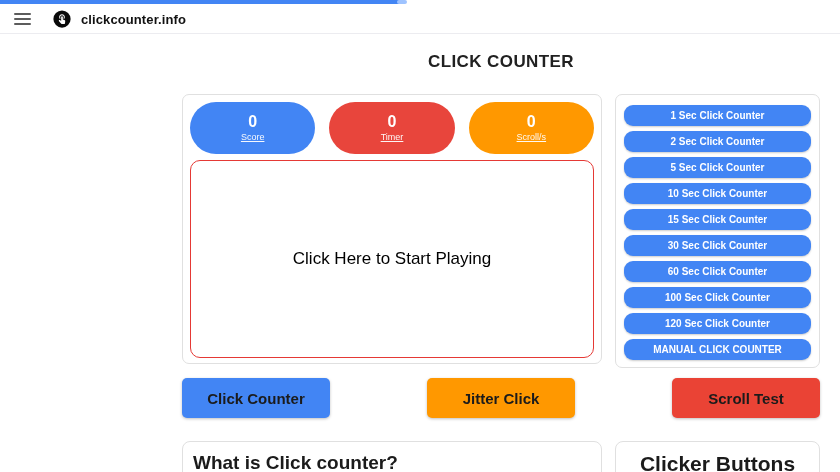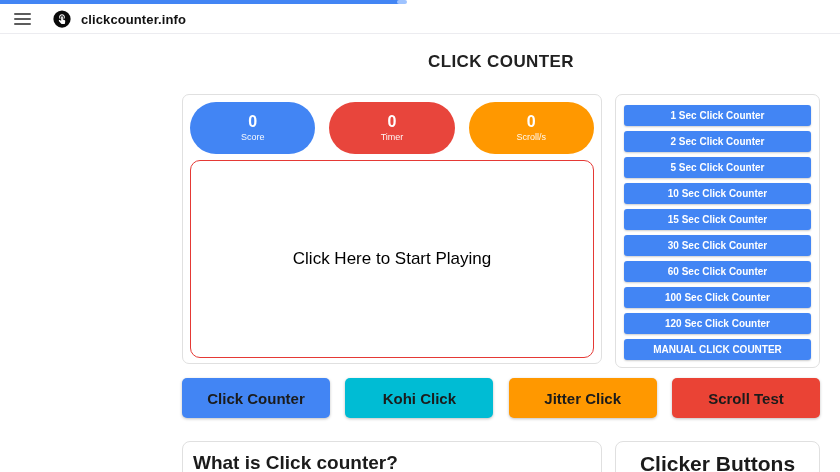--- a/index.html
+++ b/index.html
@@ -27,31 +27,31 @@
     letter-spacing: .4px; margin-bottom: 22px; }
 
   .row1 { display: flex; gap: 13px; align-items: flex-start; }
   .card { border: 1px solid #e0e0e0; border-radius: 7px; background: #fff; }
 
   .game-card { width: 420px; height: 270px; padding: 7px; }
   .stats { display: flex; gap: 14px; height: 52px; margin-bottom: 6px; }
   .pill { flex: 1; border-radius: 26px; color: #fff; display: flex; flex-direction: column;
     align-items: center; justify-content: center; line-height: 1.25; }
   .pill .v { font-size: 16px; font-weight: bold; }
-  .pill .l { font-size: 9px; opacity: .95; }
+  .pill .l { font-size: 9px; opacity: .95; text-decoration: underline; }
   .pill.blue { background: #4285f4; }
   .pill.red { background: #e8453c; }
   .pill.orange { background: #ff9800; }
 
   .click-area { height: 198px; border: 1px solid #e53935; border-radius: 10px; background: #fff;
     display: flex; align-items: center; justify-content: center; cursor: pointer; }
   .click-area span { font-size: 17px; color: #000000; }
 
   .timers-card { width: 205px; padding: 10px 8px 7px; display: flex; flex-direction: column; gap: 5px; }
-  .timer-btn { height: 21px; border: none; border-radius: 3px; background: #4285f4; color: #fff;
+  .timer-btn { height: 21px; border: none; border-radius: 9px; background: #4285f4; color: #fff;
     font-family: inherit; font-size: 10px; font-weight: bold; cursor: pointer;
     box-shadow: 0 1px 2px rgba(0,0,0,.2); }
 
   .row2 { display: flex; justify-content: space-between; margin-top: 10px; }
   .nav-btn { width: 148px; height: 40px; border: none; border-radius: 5px; font-family: inherit;
     font-size: 15px; font-weight: bold; color: #1b1b1b; cursor: pointer;
     box-shadow: 0 1px 3px rgba(0,0,0,.25); }
   .nav-btn.blue { background: #4285f4; }
   .nav-btn.cyan { background: #00bcd4; }
   .nav-btn.orange { background: #ff9800; }
@@ -119,21 +119,20 @@
       <button class="timer-btn">30 Sec Click Counter</button>
       <button class="timer-btn">60 Sec Click Counter</button>
       <button class="timer-btn">100 Sec Click Counter</button>
       <button class="timer-btn">120 Sec Click Counter</button>
       <button class="timer-btn">MANUAL CLICK COUNTER</button>
     </div>
   </div>
 
   <div class="row2">
     <button class="nav-btn blue">Click Counter</button>
-    <button class="nav-btn cyan">Kohi Click</button>
     <button class="nav-btn orange">Jitter Click</button>
     <button class="nav-btn red">Scroll Test</button>
   </div>
 
   <div class="row3">
     <section class="card about-card">
       <h2>What is Click counter?</h2>
     </section>
     <aside class="card side-card">
       <h3>Clicker Buttons</h3>

